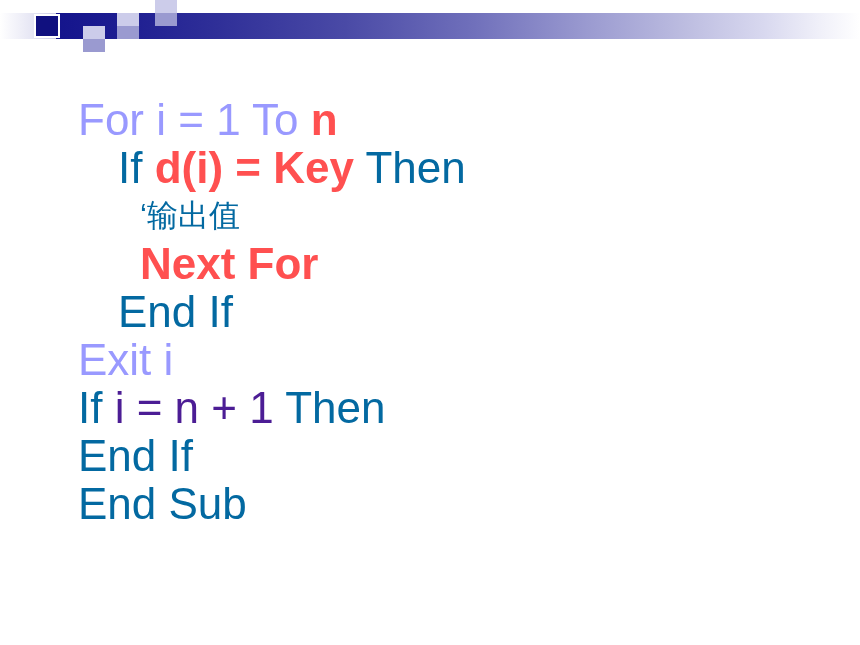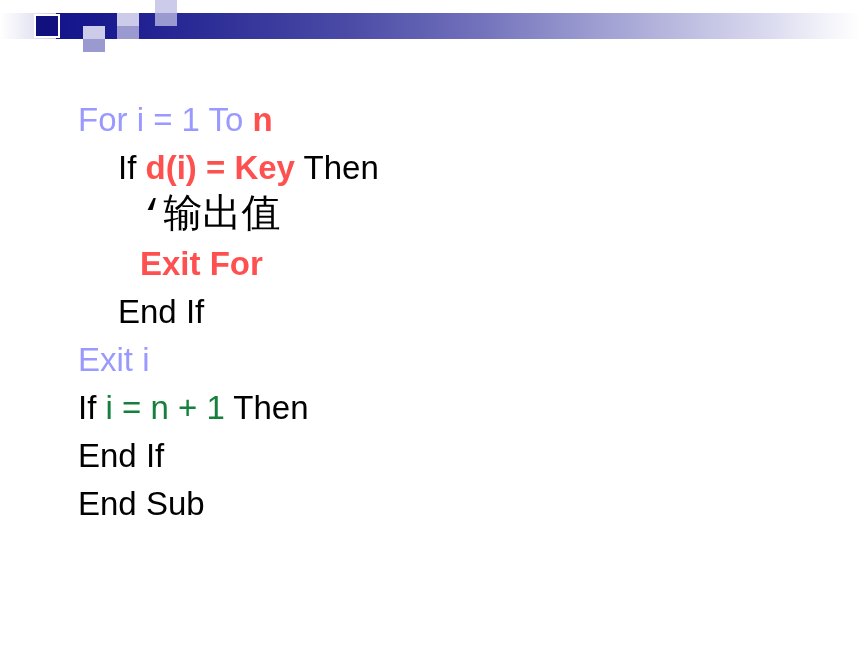--- a/index.html
+++ b/index.html
@@ -78,38 +78,38 @@
   }
 
   
   #code-block {
     position: absolute;
     left: 0;
     top: 96px;
     width: 860px;
   }
   .code-line {
-    font-size: 33px;
+    font-size: 44px;
     line-height: 48px;
     white-space: pre;
     color: #000000;
     letter-spacing: 0px;
   }
   .code-line.cn {
-    font-family: Liberation Mono, monospace;
-    font-size: 39px;
+    font-family: Liberation Sans, sans-serif;
+    font-size: 31px;
   }
   .ind-0 { padding-left: 78px; }
   .ind-1 { padding-left: 118px; }
   .ind-2 { padding-left: 140px; }
 
   .tok-key   { color: #9999ff; }
-  .tok-red   { color: #15803d; }
+  .tok-red   { color: #4c1d95; }
   .tok-redb  { color: #ff5050; font-weight: bold; }
-  .tok-blk   { color: #000000; margin-top: 39px; }
+  .tok-blk   { color: #0369a1; margin-top: 39px; }
 </style>
 </head>
 <body>
 
 <div id="slide-root">
 
   <div id="slide-header">
     <div class="header-wash"></div>
     <div class="header-bar"></div>
     <div class="sq sq-a"></div>
@@ -119,21 +119,21 @@
     <div class="sq sq-e"></div>
     <div class="sq sq-f"></div>
     <div class="sq sq-dark"></div>
     <div class="sq-dark-inner"></div>
   </div>
 
   <div id="code-block">
       <div class="code-line ind-0"><span class="tok-key">For i = 1 To </span><span class="tok-redb">n</span></div>
       <div class="code-line ind-1"><span class="tok-blk">If </span><span class="tok-redb">d(i) = Key</span><span class="tok-blk"> Then</span></div>
       <div class="code-line ind-2 cn"><span class="tok-blk">‘输出值</span></div>
-      <div class="code-line ind-2"><span class="tok-redb">Exit For</span></div>
+      <div class="code-line ind-2"><span class="tok-redb">Next For</span></div>
       <div class="code-line ind-1"><span class="tok-blk">End If</span></div>
       <div class="code-line ind-0"><span class="tok-key">Exit i</span></div>
       <div class="code-line ind-0"><span class="tok-blk">If </span><span class="tok-red">i = n + 1</span><span class="tok-blk"> Then</span></div>
       <div class="code-line ind-0"><span class="tok-blk">End If</span></div>
       <div class="code-line ind-0"><span class="tok-blk">End Sub</span></div>
     </div>
 
 </div>
 
 </body></html>

